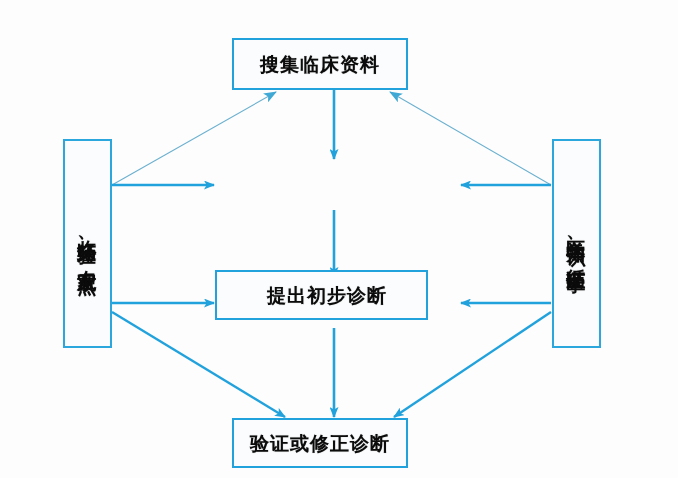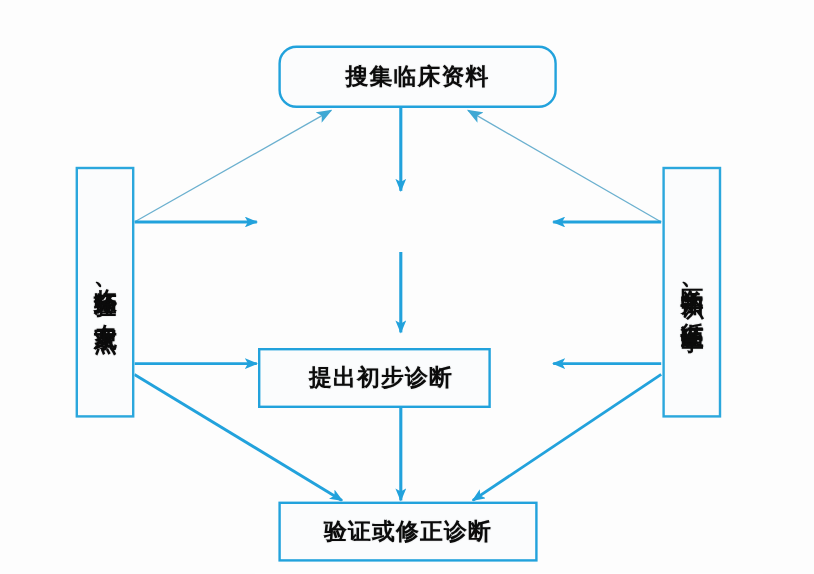--- a/index.html
+++ b/index.html
@@ -49,24 +49,24 @@
     font-size: 19px;
     line-height: 1;
   }
   .node-label.vertical {
     font-size: 19px;
     writing-mode: vertical-rl;
     text-orientation: upright;
     line-height: 1.08;
     letter-spacing: 2px;
   }
-  #box-collect { left: 232px; top: 38px; width: 232px; height: 52px; border-radius: 15px; }
+  #box-collect { left: 232px; top: 38px; width: 176px; height: 52px; }
   #box-analyze { left: 215px; top: 160px; width: 245px; height: 50px; }
-  #box-diagnose { left: 215px; top: 290px; width: 194px; height: 50px; padding-left: 11px; }
-  #box-verify { left: 232px; top: 418px; width: 216px; height: 50px; }
+  #box-diagnose { left: 215px; top: 270px; width: 213px; height: 50px; padding-left: 11px; }
+  #box-verify { left: 232px; top: 418px; width: 176px; height: 50px; }
   #box-experience { left: 63px; top: 139px; width: 49px; height: 209px; }
   #box-knowledge { left: 552px; top: 139px; width: 49px; height: 209px; }
 </style>
 </head>
 <body>
 
 <div id="diagram-root">
 
   <svg id="flow-svg" viewBox="0 0 678 478">
     <defs>

